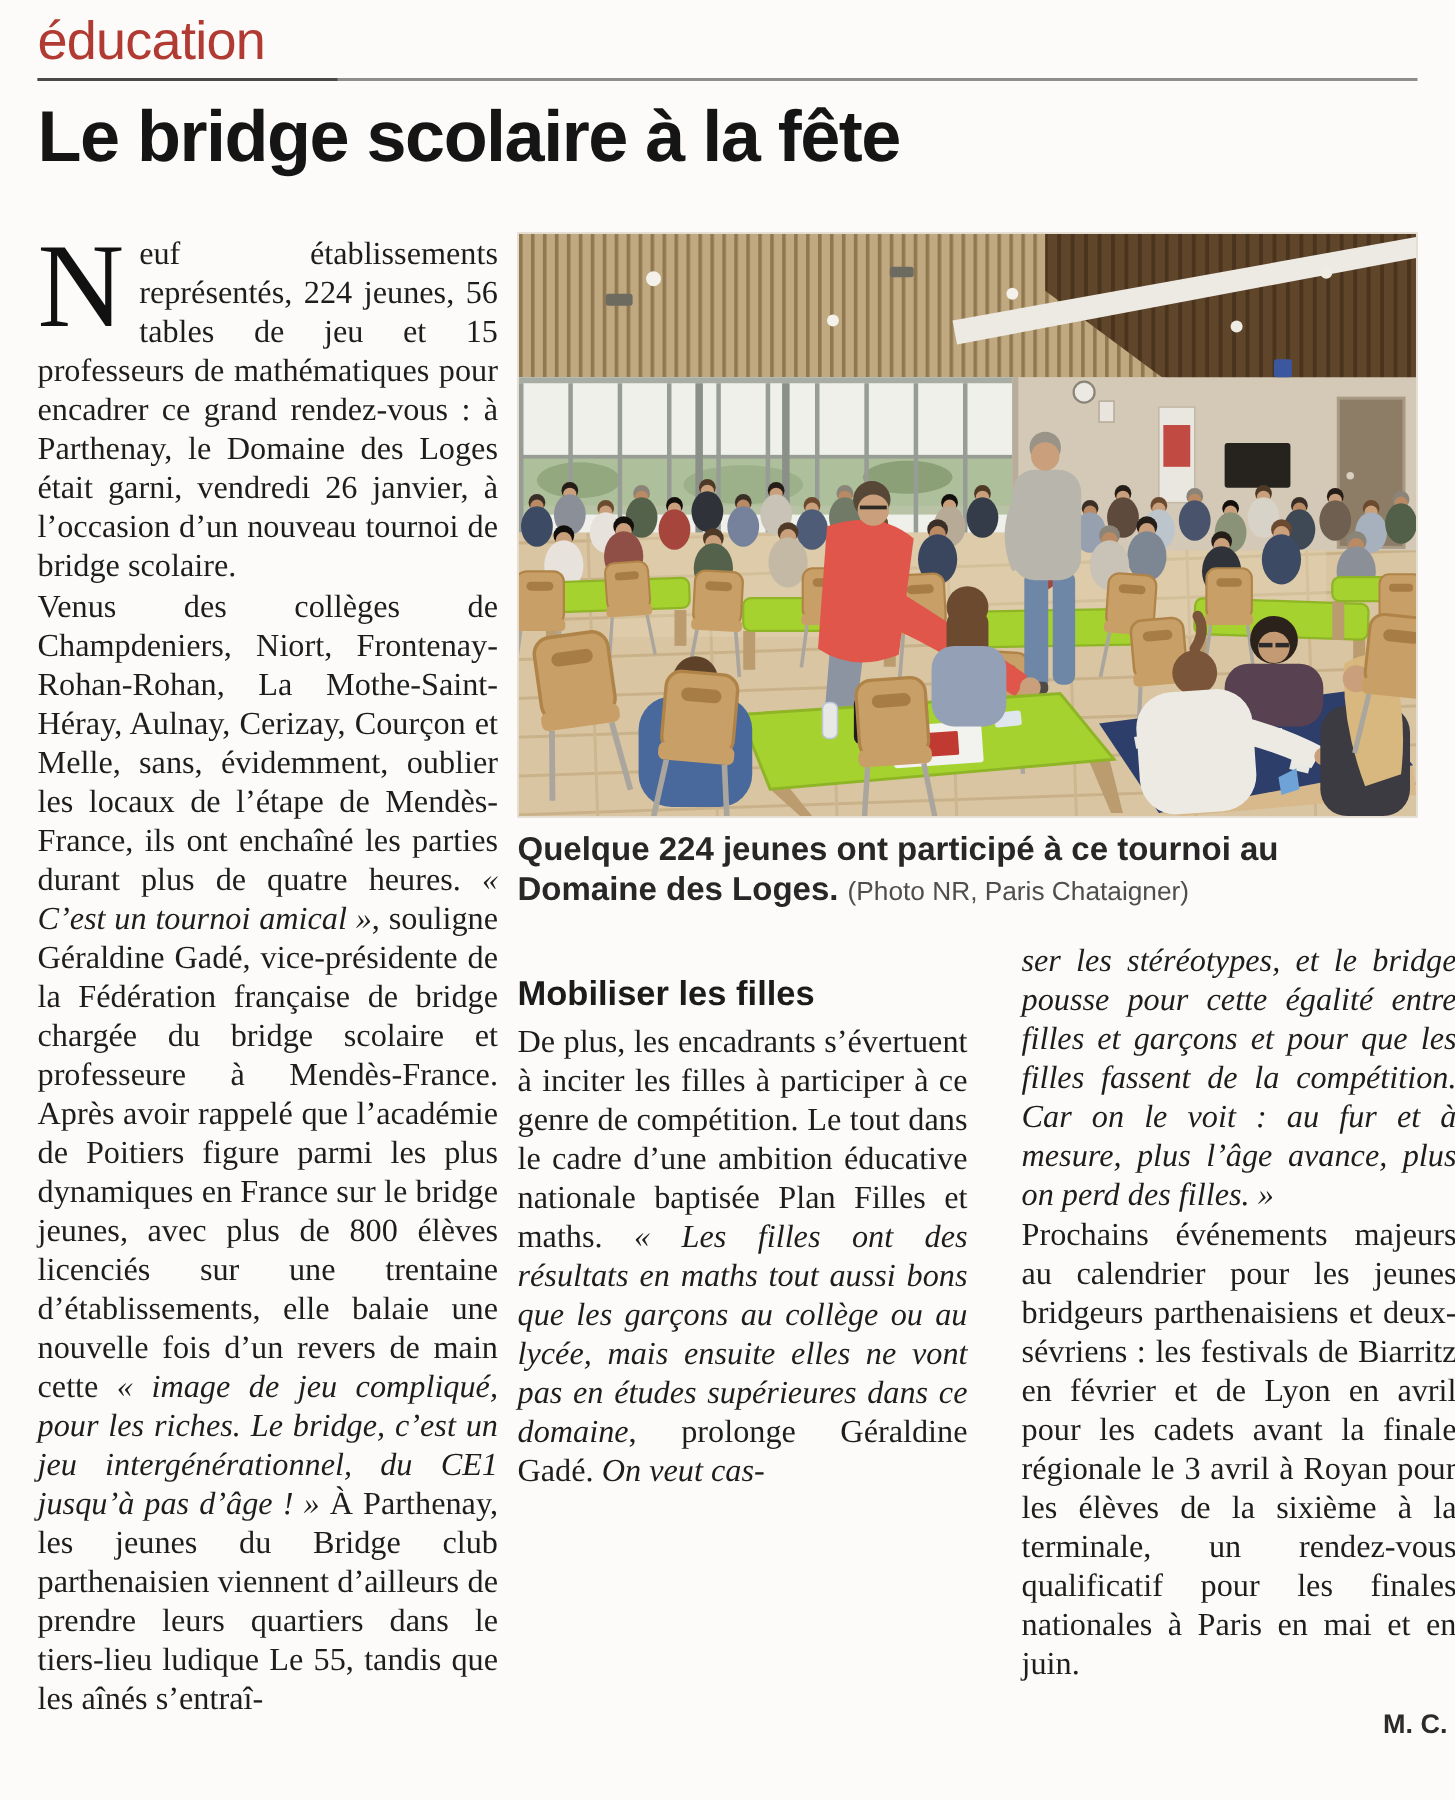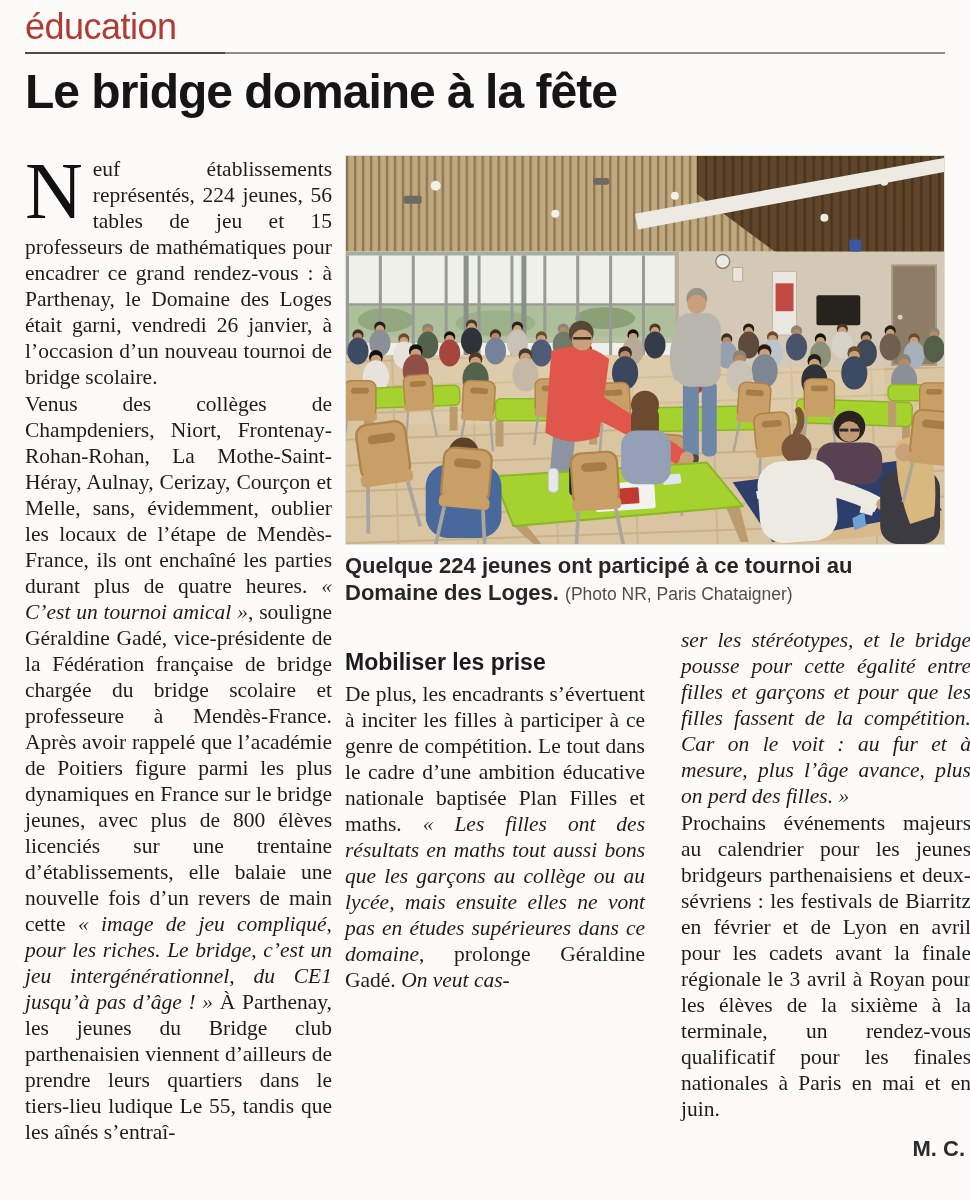--- a/index.html
+++ b/index.html
@@ -46,21 +46,21 @@
   .it{font-style:italic;}
   .subhead{
     font-family:"Liberation Sans", sans-serif;
     font-weight:700;font-size:23px;line-height:26px;
     color:#1b1b1b;
     margin:22px 0 6px 0;
     text-align:left;
   }
   .signature{
     font-family:"Liberation Sans", sans-serif;
-    font-weight:700;font-size:22px;
+    font-weight:700;font-size:18px;
     color:#2b2b2b;
     text-align:right;
     margin-top:14px;padding-right:6px;
   }
   
   .photo{
     left:345px;top:155px;width:600px;height:390px;
     border:1px solid #e3ddd6;box-sizing:border-box;
     background:#d9c5a1;overflow:hidden;
   }
@@ -75,21 +75,21 @@
     font-weight:400;font-size:17.5px;color:#4e4e4e;
   }
 </style>
 </head>
 <body>
 
 <div class="abs section-label">éducation</div>
 <div class="abs section-rule"></div>
 <div class="abs section-rule-dark"></div>
 
-<h1 class="abs headline" style="margin:0;">Le bridge domaine à la fête</h1>
+<h1 class="abs headline" style="margin:0;">Le bridge scolaire à la fête</h1>
 
 <figure class="abs photo" style="margin:0;">
   <svg viewBox="0 0 600 390" preserveAspectRatio="none">
     <defs>
       <pattern id="slats" width="8" height="10" patternUnits="userSpaceOnUse">
         <rect width="8" height="10" fill="#c0a980"></rect>
         <rect width="2.4" height="10" fill="#8f7850"></rect>
       </pattern>
       <pattern id="darkwood" width="9" height="10" patternUnits="userSpaceOnUse">
         <rect width="9" height="10" fill="#5f452a"></rect>
@@ -472,21 +472,21 @@
   <span>Quelque 224 jeunes ont participé à ce tournoi au Domaine des Loges.</span>
   <span class="credit">(Photo NR, Paris Chataigner)</span>
 </figcaption>
 
 <div class="abs col col-left">
   <p><span class="dropcap">N</span><span>euf établissements représentés, 224 jeunes, 56 tables de jeu et 15 professeurs de mathématiques pour encadrer ce grand rendez-vous : à Parthenay, le Domaine des Loges était garni, vendredi 26 janvier, à l’occasion d’un nouveau tournoi de bridge scolaire.</span></p>
   <p><span>Venus des collèges de Champdeniers, Niort, Frontenay-Rohan-Rohan, La Mothe-Saint-Héray, Aulnay, Cerizay, Courçon et Melle, sans, évidemment, oublier les locaux de l’étape de Mendès-France, ils ont enchaîné les parties durant plus de quatre heures. </span><span class="it">« C’est un tournoi amical »</span><span>, souligne Géraldine Gadé, vice-présidente de la Fédération française de bridge chargée du bridge scolaire et professeure à Mendès-France. Après avoir rappelé que l’académie de Poitiers figure parmi les plus dynamiques en France sur le bridge jeunes, avec plus de 800 élèves licenciés sur une trentaine d’établissements, elle balaie une nouvelle fois d’un revers de main cette </span><span class="it">« image de jeu compliqué, pour les riches. Le bridge, c’est un jeu intergénérationnel, du CE1 jusqu’à pas d’âge ! »</span><span> À Parthenay, les jeunes du Bridge club parthenaisien viennent d’ailleurs de prendre leurs quartiers dans le tiers-lieu ludique Le 55, tandis que les aînés s’entraî-</span></p>
 </div>
 
 <div class="abs col col-mid">
-  <div class="subhead">Mobiliser les prise</div>
+  <div class="subhead">Mobiliser les filles</div>
   <p><span>De plus, les encadrants s’évertuent à inciter les filles à participer à ce genre de compétition. Le tout dans le cadre d’une ambition éducative nationale baptisée Plan Filles et maths. </span><span class="it">« Les filles ont des résultats en maths tout aussi bons que les garçons au collège ou au lycée, mais ensuite elles ne vont pas en études supérieures dans ce domaine</span><span>, prolonge Géraldine Gadé. </span><span class="it">On veut cas-</span></p>
 </div>
 
 <div class="abs col col-right">
   <p><span class="it">ser les stéréotypes, et le bridge pousse pour cette égalité entre filles et garçons et pour que les filles fassent de la compétition. Car on le voit : au fur et à mesure, plus l’âge avance, plus on perd des filles. »</span></p>
   <p><span>Prochains événements majeurs au calendrier pour les jeunes bridgeurs parthenaisiens et deux-sévriens : les festivals de Biarritz en février et de Lyon en avril pour les cadets avant la finale régionale le 3 avril à Royan pour les élèves de la sixième à la terminale, un rendez-vous qualificatif pour les finales nationales à Paris en mai et en juin.</span></p>
   <div class="signature">M. C.</div>
 </div>
 
 </body></html>

